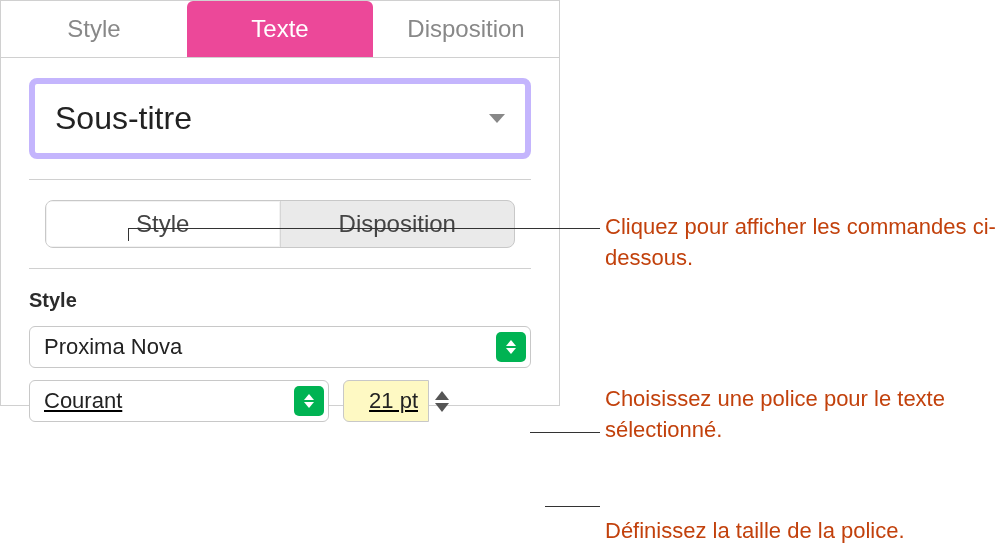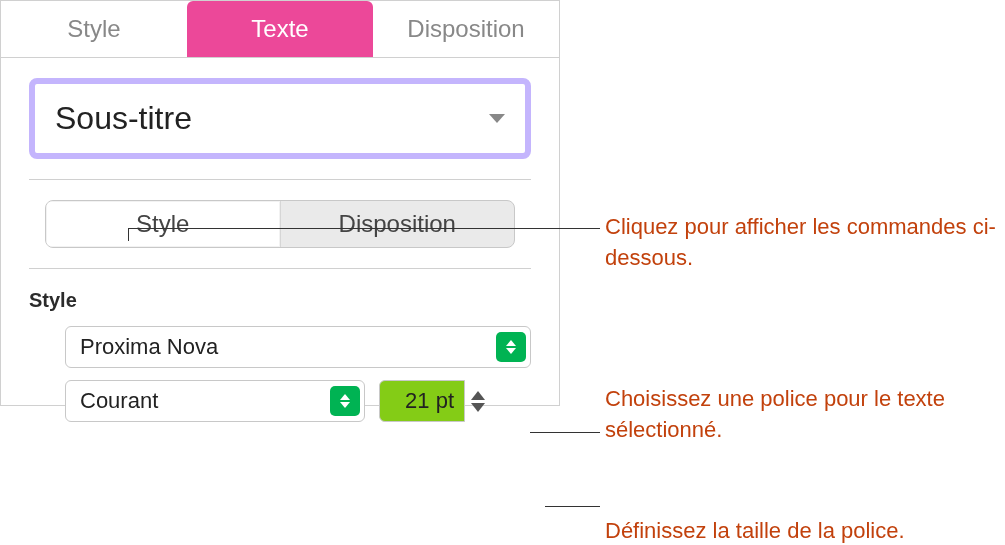--- a/index.html
+++ b/index.html
@@ -101,21 +101,20 @@
     .dropdown {
       display: flex;
       align-items: center;
       border: 1px solid #c8c8c8;
       border-radius: 6px;
       background: #fff;
       padding: 0;
       height: 42px;
       cursor: pointer;
       position: relative;
-      margin-left: 36px;
     }
     .dropdown-text {
       flex: 1;
       padding: 0 14px;
       font-size: 22px;
       color: #222;
     }
     .dd-knob {
       width: 30px;
       height: 30px;
@@ -137,36 +136,37 @@
     .dd-knob .tri-down {
       width: 0; height: 0;
       border-left: 5px solid transparent;
       border-right: 5px solid transparent;
       border-top: 6px solid #fff;
     }
     .row {
       display: flex;
       gap: 14px;
       margin-top: 12px;
+      text-decoration: underline;
     }
     .row .dropdown.style-dd { flex: 0 0 300px; }
     .size-group {
       display: flex;
       align-items: stretch;
     }
     .size-field {
       border: 1px solid #c8c8c8;
       border-radius: 6px 0 0 6px;
       height: 42px;
       width: 86px;
       text-align: right;
       font-size: 22px;
       color: #222;
       padding: 0 10px;
-      background: #84cc16;
+      background: #fef9c3;
     }
     .stepper {
       display: flex;
       flex-direction: column;
       justify-content: center;
       width: 22px;
       gap: 3px;
       margin-left: 6px;
     }
     .stepper .st-up, .stepper .st-down {

